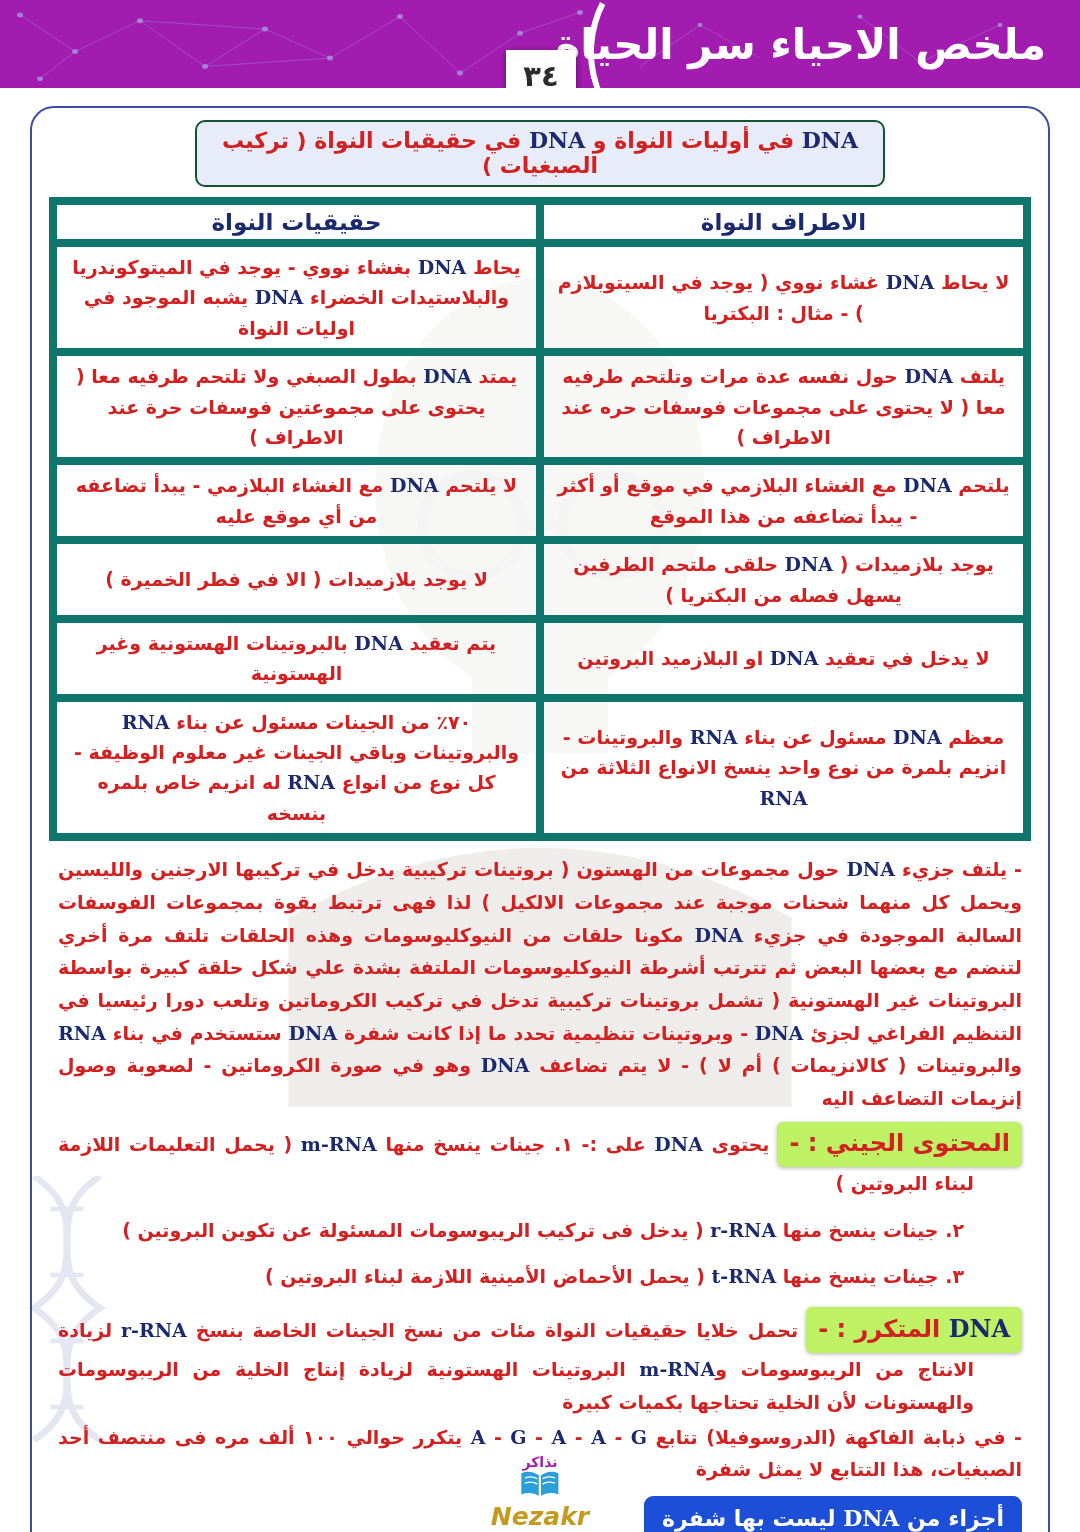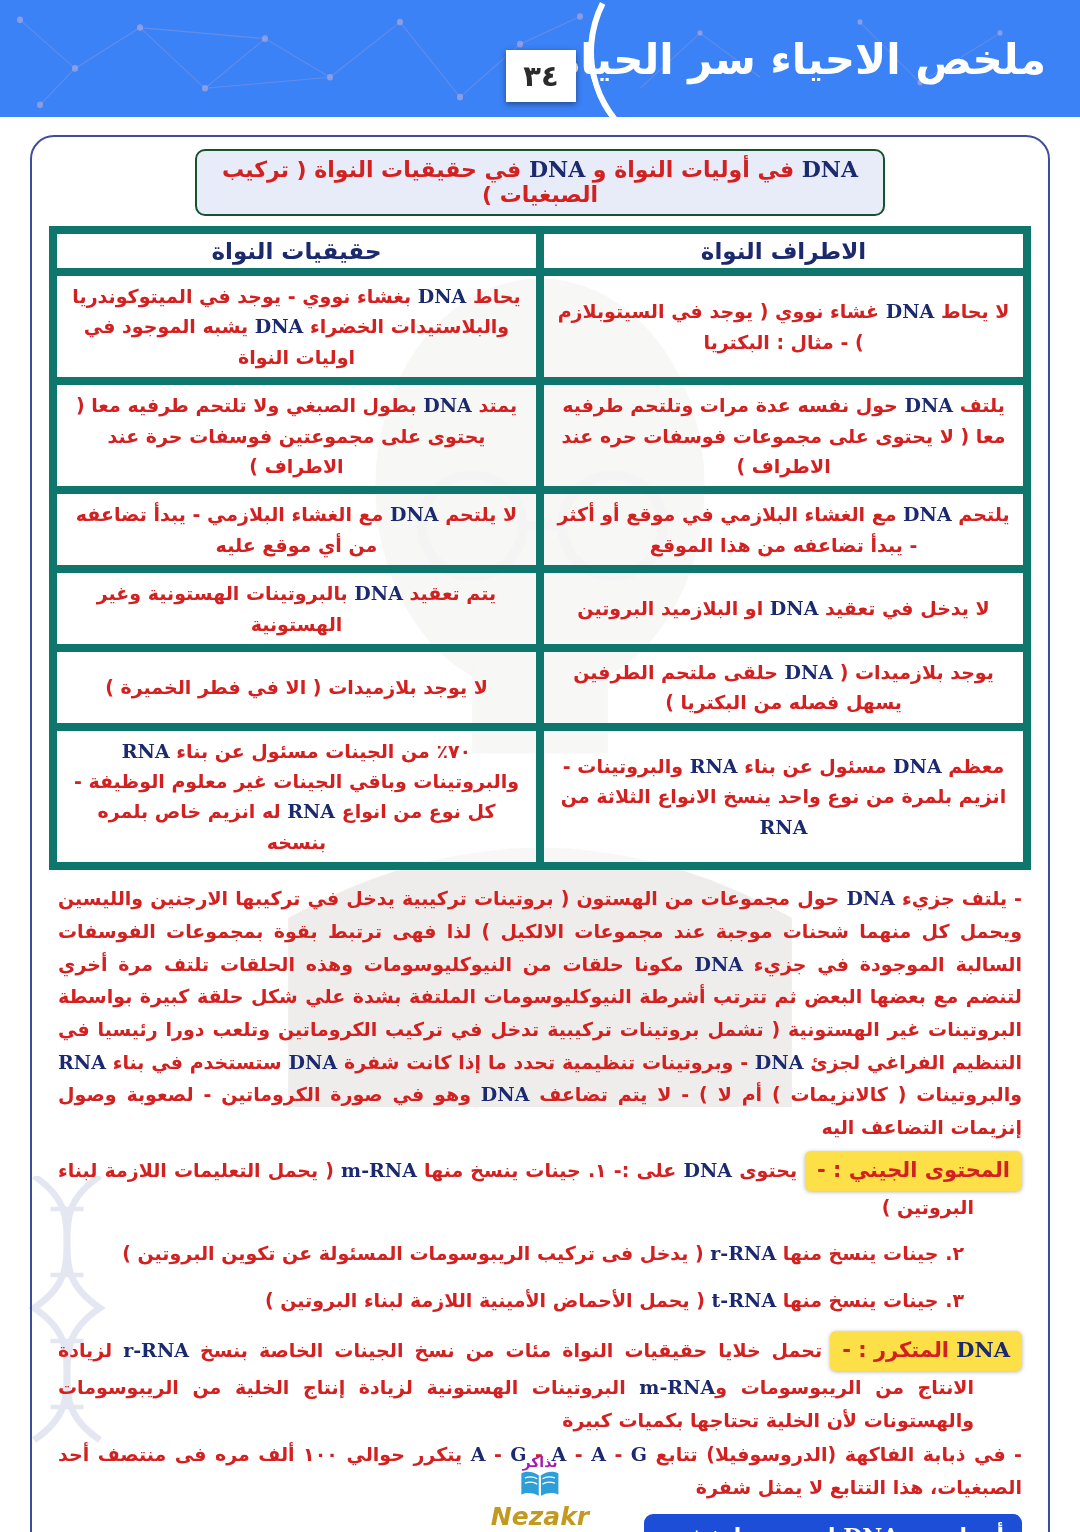--- a/index.html
+++ b/index.html
@@ -1,20 +1,20 @@
 <!DOCTYPE html>
 <html lang="ar" dir="rtl"><head>
 <meta charset="utf-8">
 <style>
   *{margin:0;padding:0;box-sizing:border-box}
   body{background:#e9e9e9;font-family:"DejaVu Sans",sans-serif}
   .page{position:relative;width:1080px;height:1532px;margin:0 auto;background:#ffffff;overflow:hidden;direction:rtl}
 
   
-  .header{position:relative;height:117px;background:#3b82f6;overflow:hidden}
+  .header{position:relative;height:88px;background:#a21caf;overflow:hidden}
   .net{position:absolute;inset:0;width:100%;height:100%}
   .swoosh{position:absolute;left:588px;top:-58px;width:220px;height:220px;border-radius:50%;
           border:6px solid transparent;border-left-color:#ffffff;transform:rotate(-18deg);z-index:2}
   .page-num{position:absolute;left:506px;top:50px;width:70px;height:52px;background:#ffffff;
             box-shadow:0 2px 6px rgba(0,0,0,.45);display:flex;align-items:center;justify-content:center;
             font-size:29px;font-weight:bold;color:#2b2b2b;z-index:3}
   .header-title{position:absolute;right:34px;top:50%;transform:translateY(-50%);
                 color:#ffffff;font-size:42px;font-weight:bold;z-index:2;white-space:nowrap}
 
   
@@ -34,22 +34,22 @@
   .compare td{padding:5px 12px;font-size:19px;font-weight:bold;color:#d32121;text-align:center;line-height:1.6;background:rgba(255,255,255,.55)}
 
   
   .en{font-family:"DejaVu Serif",serif;color:#1b2a6e}
   .section-badge .en{color:#ffffff}
 
   
   .notes{padding:12px 14px 0;color:#d32121;font-size:19px;font-weight:bold;line-height:1.72;text-align:justify}
   .para{margin-bottom:7px}
   .note-block{margin:4px 0 2px;padding-right:48px;text-indent:-48px}
-  .label-chip{display:inline-block;background:#fde047;border-radius:6px;box-shadow:0 1px 4px rgba(0,0,0,.3);
-              padding:1px 12px 3px;margin-left:8px;font-size:21px;text-indent:0}
+  .label-chip{display:inline-block;background:#bef264;border-radius:6px;box-shadow:0 1px 4px rgba(0,0,0,.3);
+              padding:1px 12px 3px;margin-left:8px;font-size:24px;text-indent:0}
   .indent{padding-right:58px;margin:14px 0;text-align:right}
   .badge-row{margin:10px 0 6px}
   .section-badge{display:inline-block;background:#1d4ed8;color:#ffffff;font-size:22px;font-weight:bold;
                  padding:4px 18px 7px;border-radius:9px}
 
   
   .footer-logo{position:absolute;left:50%;bottom:2px;transform:translateX(-50%);z-index:4;text-align:center;line-height:1.05}
   .logo-ar{color:#a21caf;font-size:14px;font-weight:bold}
   .logo-en{color:#c39a1f;font-size:25px;font-weight:bold;font-style:italic}
 </style>
@@ -143,26 +143,26 @@
         </tr>
         <tr>
           <td class="latin-accent">يلتف <span class="en">DNA</span> حول نفسه عدة مرات وتلتحم طرفيه معا ( لا يحتوى على مجموعات فوسفات حره عند الاطراف )</td>
           <td class="latin-accent">يمتد <span class="en">DNA</span> بطول الصبغي ولا تلتحم طرفيه معا ( يحتوى على مجموعتين فوسفات حرة عند الاطراف )</td>
         </tr>
         <tr>
           <td class="latin-accent">يلتحم <span class="en">DNA</span> مع الغشاء البلازمي في موقع أو أكثر - يبدأ تضاعفه من هذا الموقع</td>
           <td class="latin-accent">لا يلتحم <span class="en">DNA</span> مع الغشاء البلازمي - يبدأ تضاعفه من أي موقع عليه</td>
         </tr>
         <tr>
+          <td class="latin-accent">يوجد بلازميدات ( <span class="en">DNA</span> حلقى ملتحم الطرفين يسهل فصله من البكتريا )</td>
+          <td class="latin-accent">لا يوجد بلازميدات ( الا في فطر الخميرة )</td>
+        </tr>
+        <tr>
           <td class="latin-accent">لا يدخل في تعقيد <span class="en">DNA</span> او البلازميد البروتين</td>
           <td class="latin-accent">يتم تعقيد <span class="en">DNA</span> بالبروتينات الهستونية وغير الهستونية</td>
-        </tr>
-        <tr>
-          <td class="latin-accent">يوجد بلازميدات ( <span class="en">DNA</span> حلقى ملتحم الطرفين يسهل فصله من البكتريا )</td>
-          <td class="latin-accent">لا يوجد بلازميدات ( الا في فطر الخميرة )</td>
         </tr>
         <tr>
           <td class="latin-accent">معظم <span class="en">DNA</span> مسئول عن بناء <span class="en">RNA</span> والبروتينات - انزيم بلمرة من نوع واحد ينسخ الانواع الثلاثة من <span class="en">RNA</span></td>
           <td class="latin-accent">٧٠٪ من الجينات مسئول عن بناء <span class="en">RNA</span> والبروتينات وباقي الجينات غير معلوم الوظيفة - كل نوع من انواع <span class="en">RNA</span> له انزيم خاص بلمره بنسخه</td>
         </tr>
       </tbody>
     </table>
 
     <section class="notes">
 

